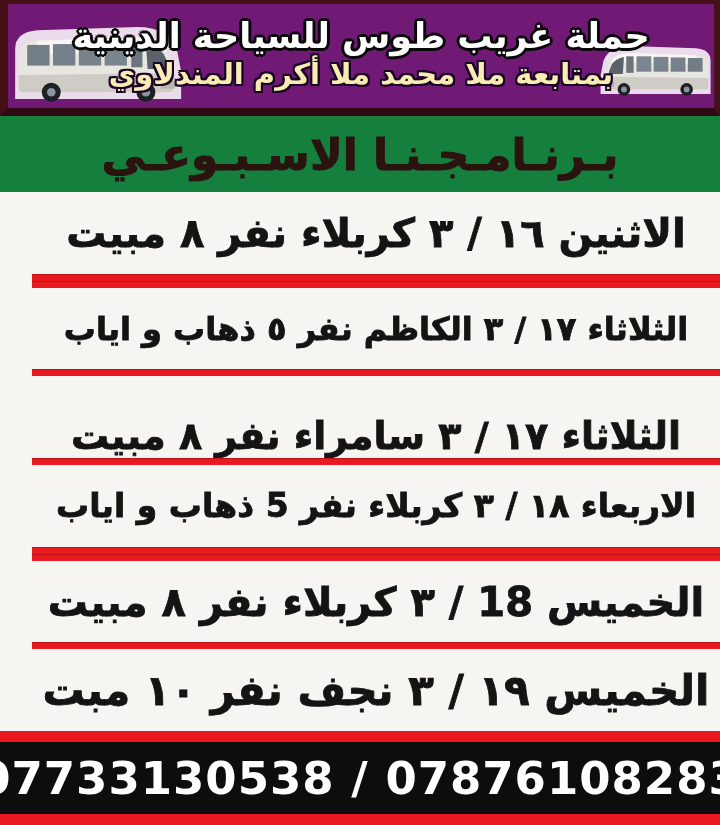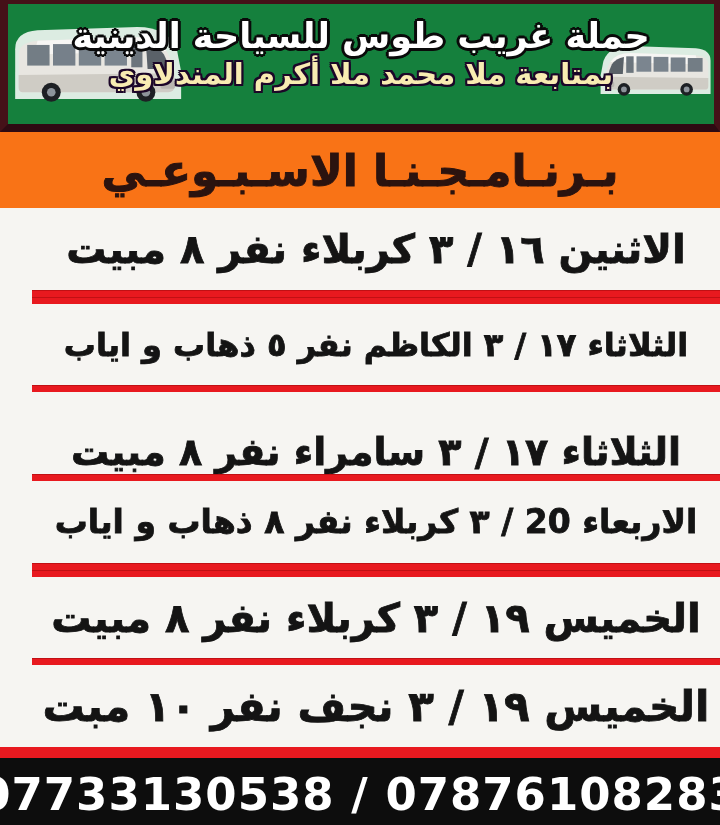--- a/index.html
+++ b/index.html
@@ -3,22 +3,22 @@
 <meta charset="utf-8">
 <style>
   html,body{margin:0;padding:0;background:#888;}
   .flyer{
     width:720px;height:825px;margin:0 auto;position:relative;overflow:hidden;
     background:#f6f5f2;
     font-family:"DejaVu Sans",sans-serif;
   }
   
   .header{
-    position:relative;height:132px;box-sizing:border-box;
-    background:#15803d;
+    position:relative;height:116px;box-sizing:border-box;
+    background:#701a75;
     border-top:4px solid #451118;
     border-left:8px solid #451118;
     border-right:6px solid #451118;
     border-bottom:8px solid #2e0a12;
   }
   .header-text{
     position:absolute;left:0;right:0;top:0;height:100px;
     display:flex;flex-direction:column;align-items:center;justify-content:center;
     z-index:2;pointer-events:none;
   }
@@ -33,21 +33,21 @@
     text-shadow:-2px -2px 0 #1c0628,2px -2px 0 #1c0628,-2px 2px 0 #1c0628,2px 2px 0 #1c0628,
                  0 2px 0 #1c0628,2px 0 0 #1c0628,-2px 0 0 #1c0628,0 -2px 0 #1c0628;
     white-space:nowrap;
   }
   .bus{position:absolute;z-index:1;}
   .bus-left{left:2px;top:16px;width:172px;height:86px;}
   .bus-right{right:0;top:32px;width:114px;height:68px;transform:scaleX(-1);}
   .bus svg{width:100%;height:100%;display:block;}
   
   .title-band{
-    height:76px;background:#f97316;display:flex;align-items:center;justify-content:center;
+    height:76px;background:#15803d;display:flex;align-items:center;justify-content:center;
   }
   .title-band .title{
     direction:rtl;font-size:44px;font-weight:700;color:#2b130f;white-space:nowrap;
     -webkit-text-stroke:1px #2b130f;
   }
   
   .schedule{height:539px;display:flex;flex-direction:column;background:#f6f5f2;padding-left:32px;}
   .row{
     flex:1;display:flex;align-items:center;justify-content:center;direction:rtl;
     color:#141414;font-weight:700;
@@ -130,26 +130,26 @@
     <div class="sep"></div>
     <div class="row sz32">
         <span>الثلاثاء ١٧ / ٣ الكاظم  نفر ٥ ذهاب و اياب</span>
       </div>
     <div class="sep"></div>
     <div class="row sz38">
         <span>الثلاثاء ١٧ / ٣ سامراء  نفر ٨ مبيت</span>
       </div>
     <div class="sep"></div>
     <div class="row sz33">
-        <span>الاربعاء 20 / ٣ كربلاء نفر ٨ ذهاب و اياب</span>
+        <span>الاربعاء ١٨ / ٣ كربلاء نفر 5 ذهاب و اياب</span>
       </div>
     <div class="sep"></div>
     <div class="sep"></div>
     <div class="row sz40">
-        <span>الخميس ١٩ / ٣ كربلاء نفر ٨ مبيت</span>
+        <span>الخميس 18 / ٣ كربلاء نفر ٨ مبيت</span>
       </div>
     <div class="sep"></div>
     <div class="row sz42">
         <span>الخميس ١٩ / ٣ نجف نفر ١٠ مبت</span>
       </div>
   </main>
 
   <footer>
     <div class="footer-stripe-top"></div>
     <div class="footer-bar">

